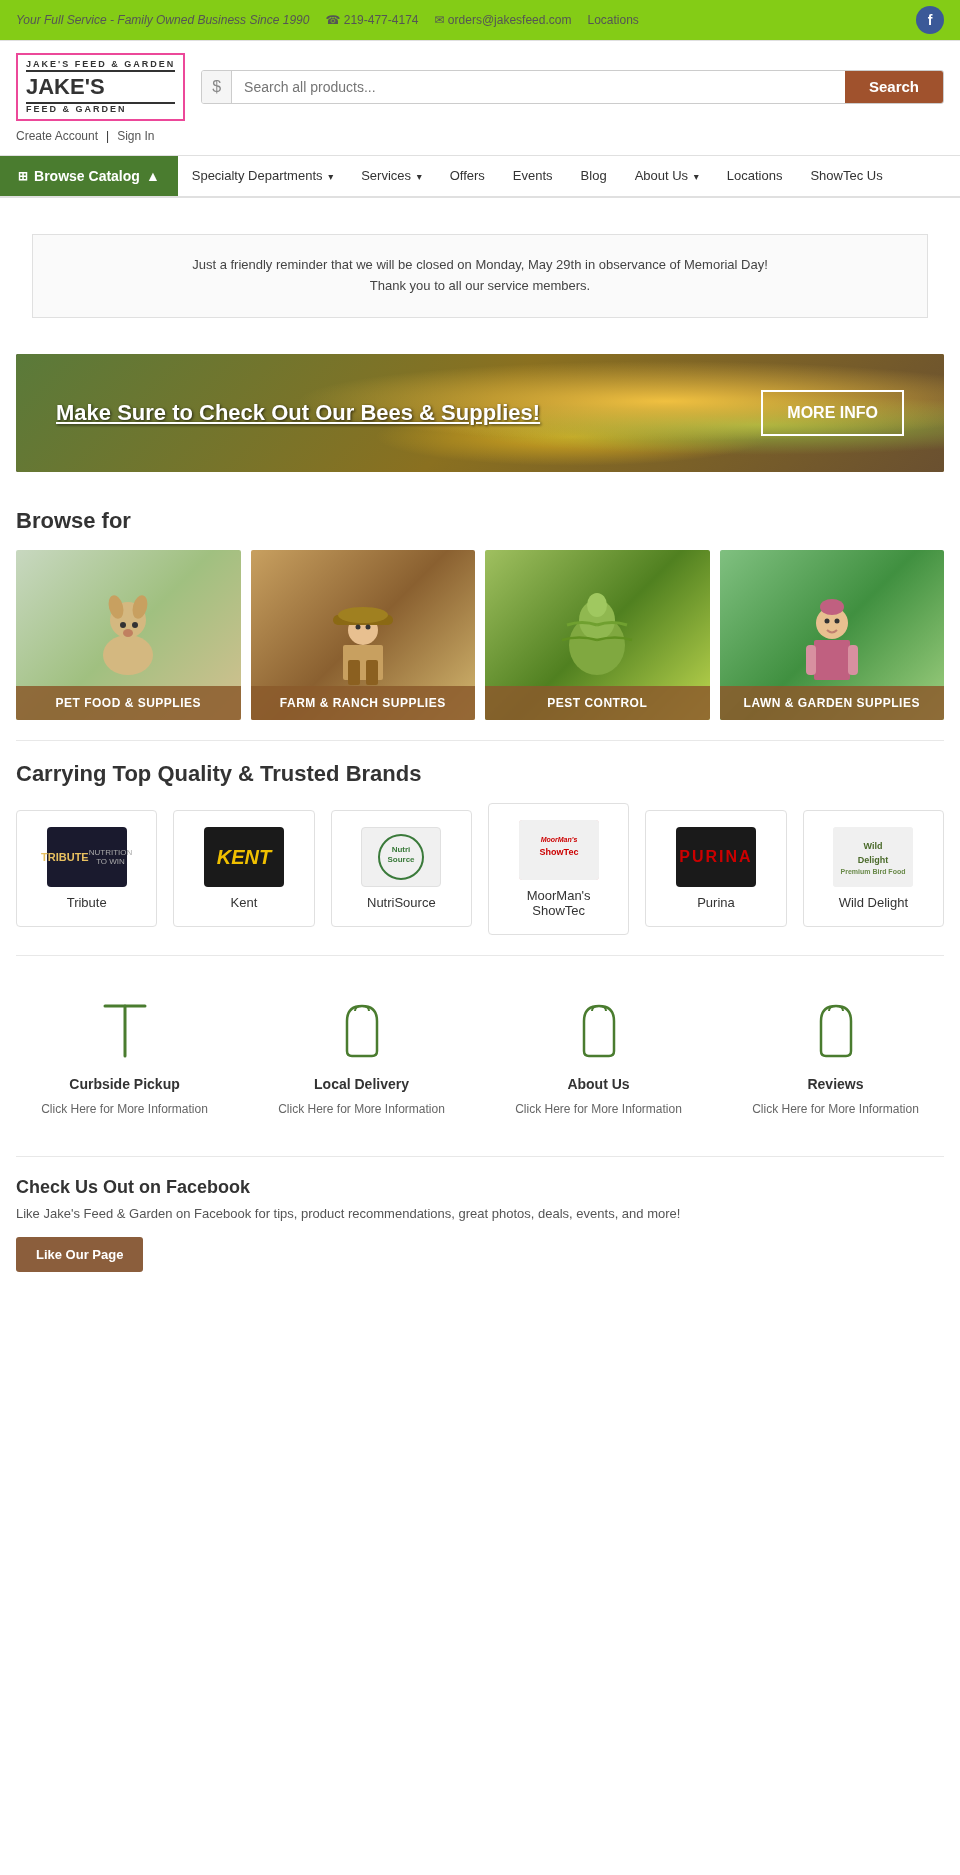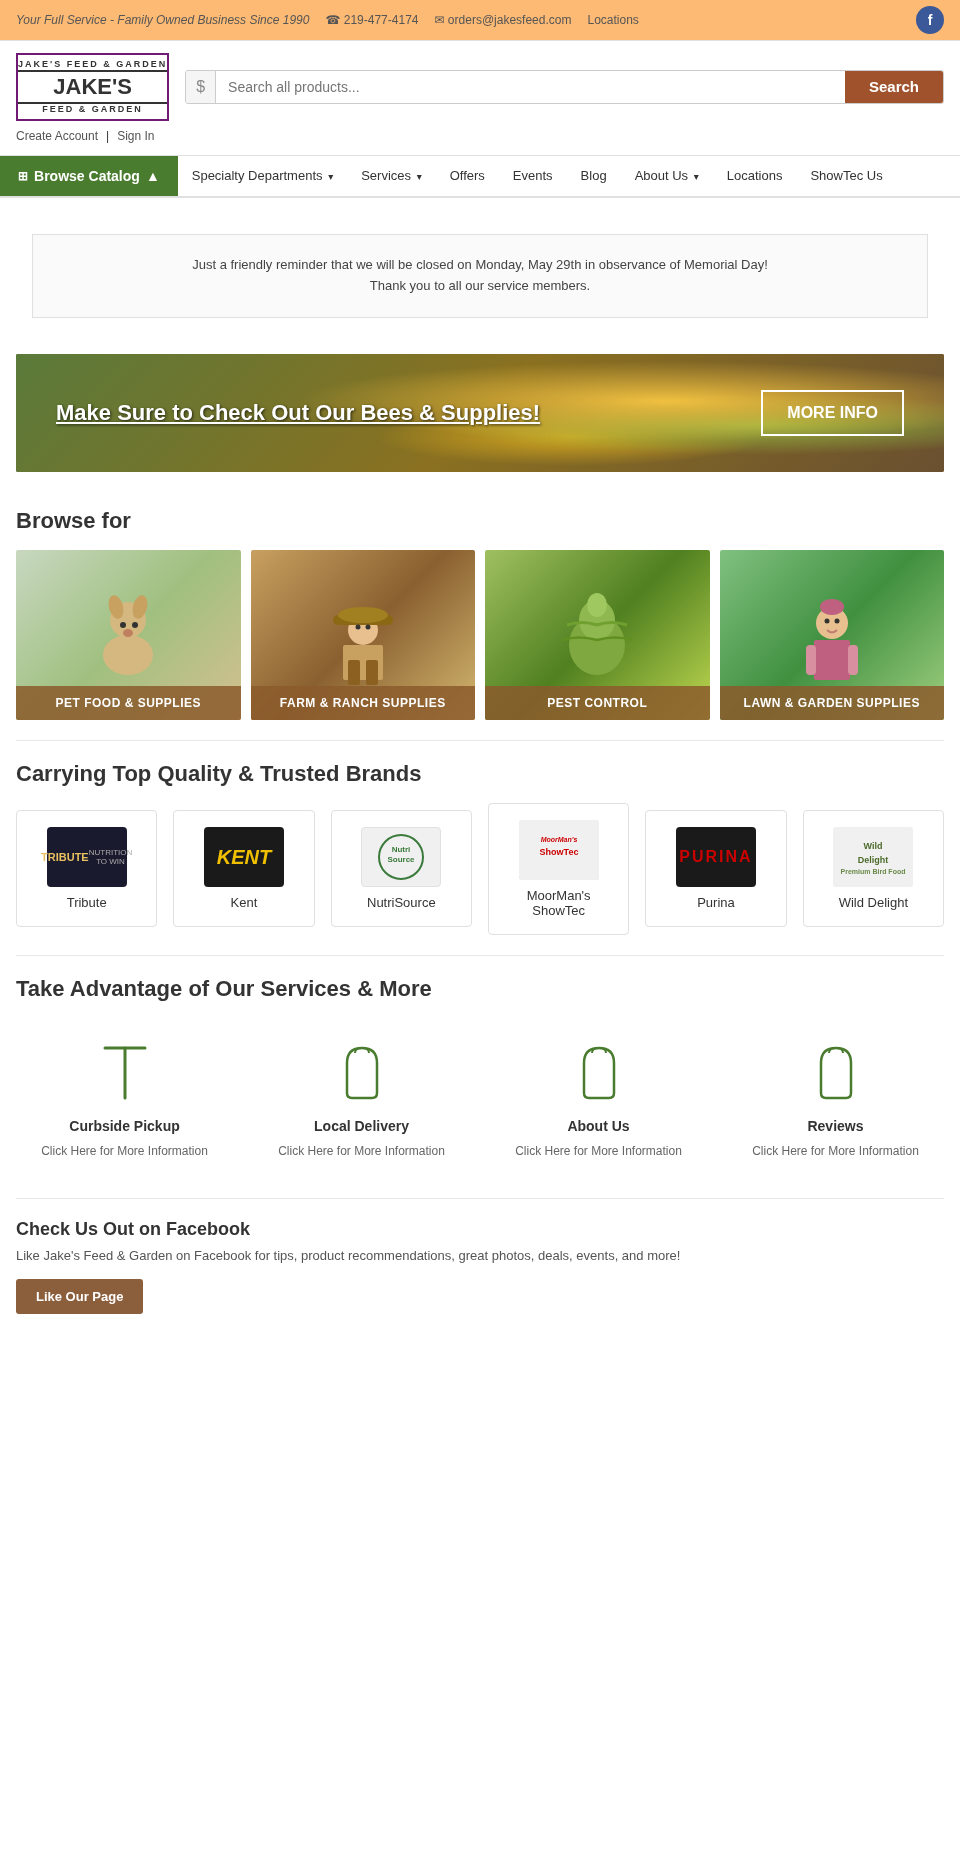--- a/index.html
+++ b/index.html
@@ -1,20 +1,20 @@
 <!DOCTYPE html>
 <html><head>
   <meta charset="utf-8">
   <style>
     * { box-sizing: border-box; margin: 0; padding: 0; }
     body { font-family: Arial, sans-serif; font-size: 14px; color: #333; background: #fff; width: 960px; }
 
     
     .top-bar {
-      background: #fdba74;
+      background: #84cc16;
       border-bottom: 1px solid #e0e0e0;
       padding: 6px 16px;
       display: flex;
       align-items: center;
       justify-content: space-between;
       font-size: 12px;
       color: #555;
     }
     .top-bar-left { display: flex; align-items: center; gap: 16px; }
     .top-bar-tagline { font-style: italic; }
@@ -28,27 +28,27 @@
     
     .header {
       padding: 12px 16px;
       display: flex;
       flex-direction: column;
       gap: 8px;
       border-bottom: 1px solid #e0e0e0;
     }
     .header-row1 { display: flex; align-items: center; gap: 16px; }
     .logo {
-      border: 2px solid #701a75;
-      padding: 4px 0;
+      border: 2px solid #ec4899;
+      padding: 4px 8px;
       font-weight: bold;
       font-size: 13px;
       line-height: 1.2;
       min-width: 100px;
-      text-align: center;
+      text-align: left;
     }
     .logo .jake { font-size: 22px; font-weight: 900; }
     .logo .sub { font-size: 10px; letter-spacing: 1px; }
     .search-bar {
       flex: 1;
       display: flex;
       border: 1px solid #ccc;
       border-radius: 3px;
       overflow: hidden;
     }
@@ -502,21 +502,20 @@
       </div>
       <span class="brand-name">Wild Delight</span>
     </div>
 
   </div>
 </div>
 
 <hr class="section-divider">
 
 <div class="section">
-  <h2 class="section-title">Take Advantage of Our Services &amp; More</h2>
   <div class="services-grid">
 
     <div class="service-card">
       <div class="service-icon">
         <svg width="50" height="60" viewBox="0 0 50 60">
           <line x1="25" y1="5" x2="25" y2="55" stroke="#4a7c2f" stroke-width="3" stroke-linecap="round"></line>
           <line x1="5" y1="5" x2="45" y2="5" stroke="#4a7c2f" stroke-width="3" stroke-linecap="round"></line>
         </svg>
       </div>
       <div class="service-title">Curbside Pickup</div>

